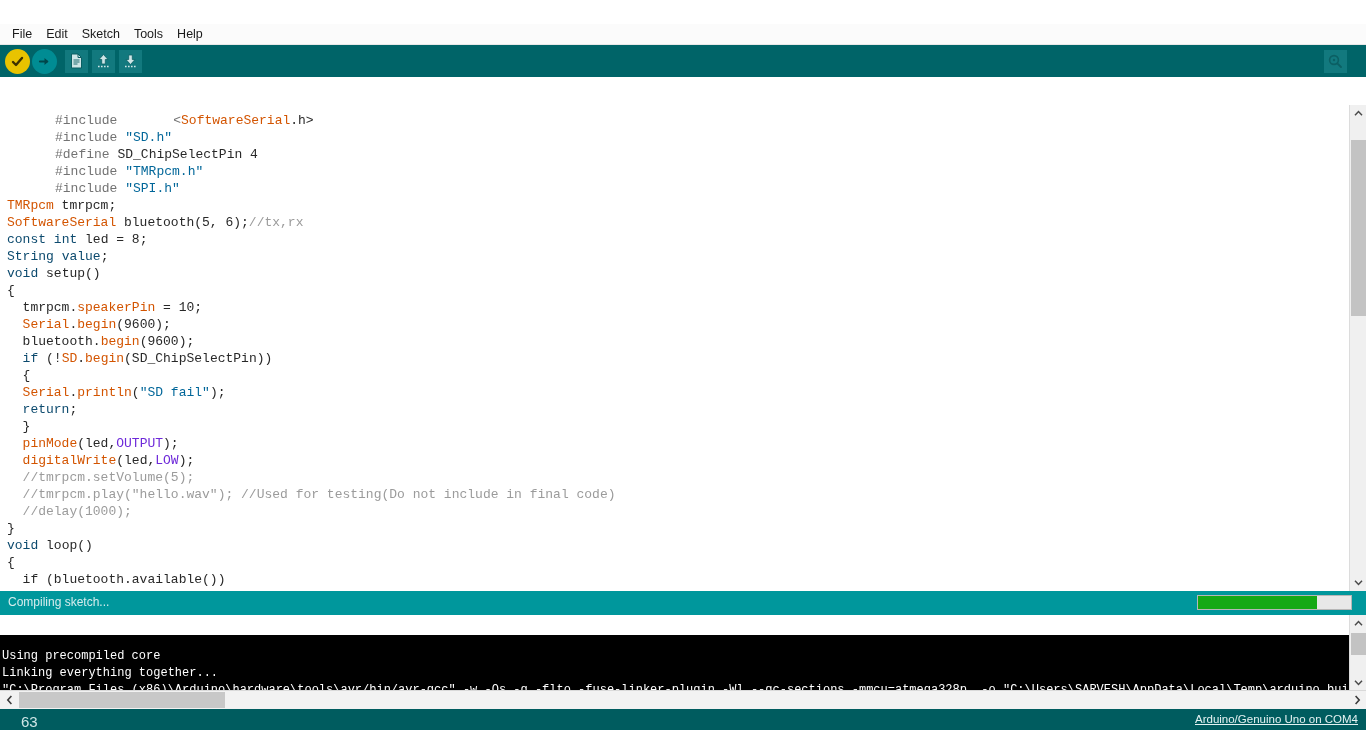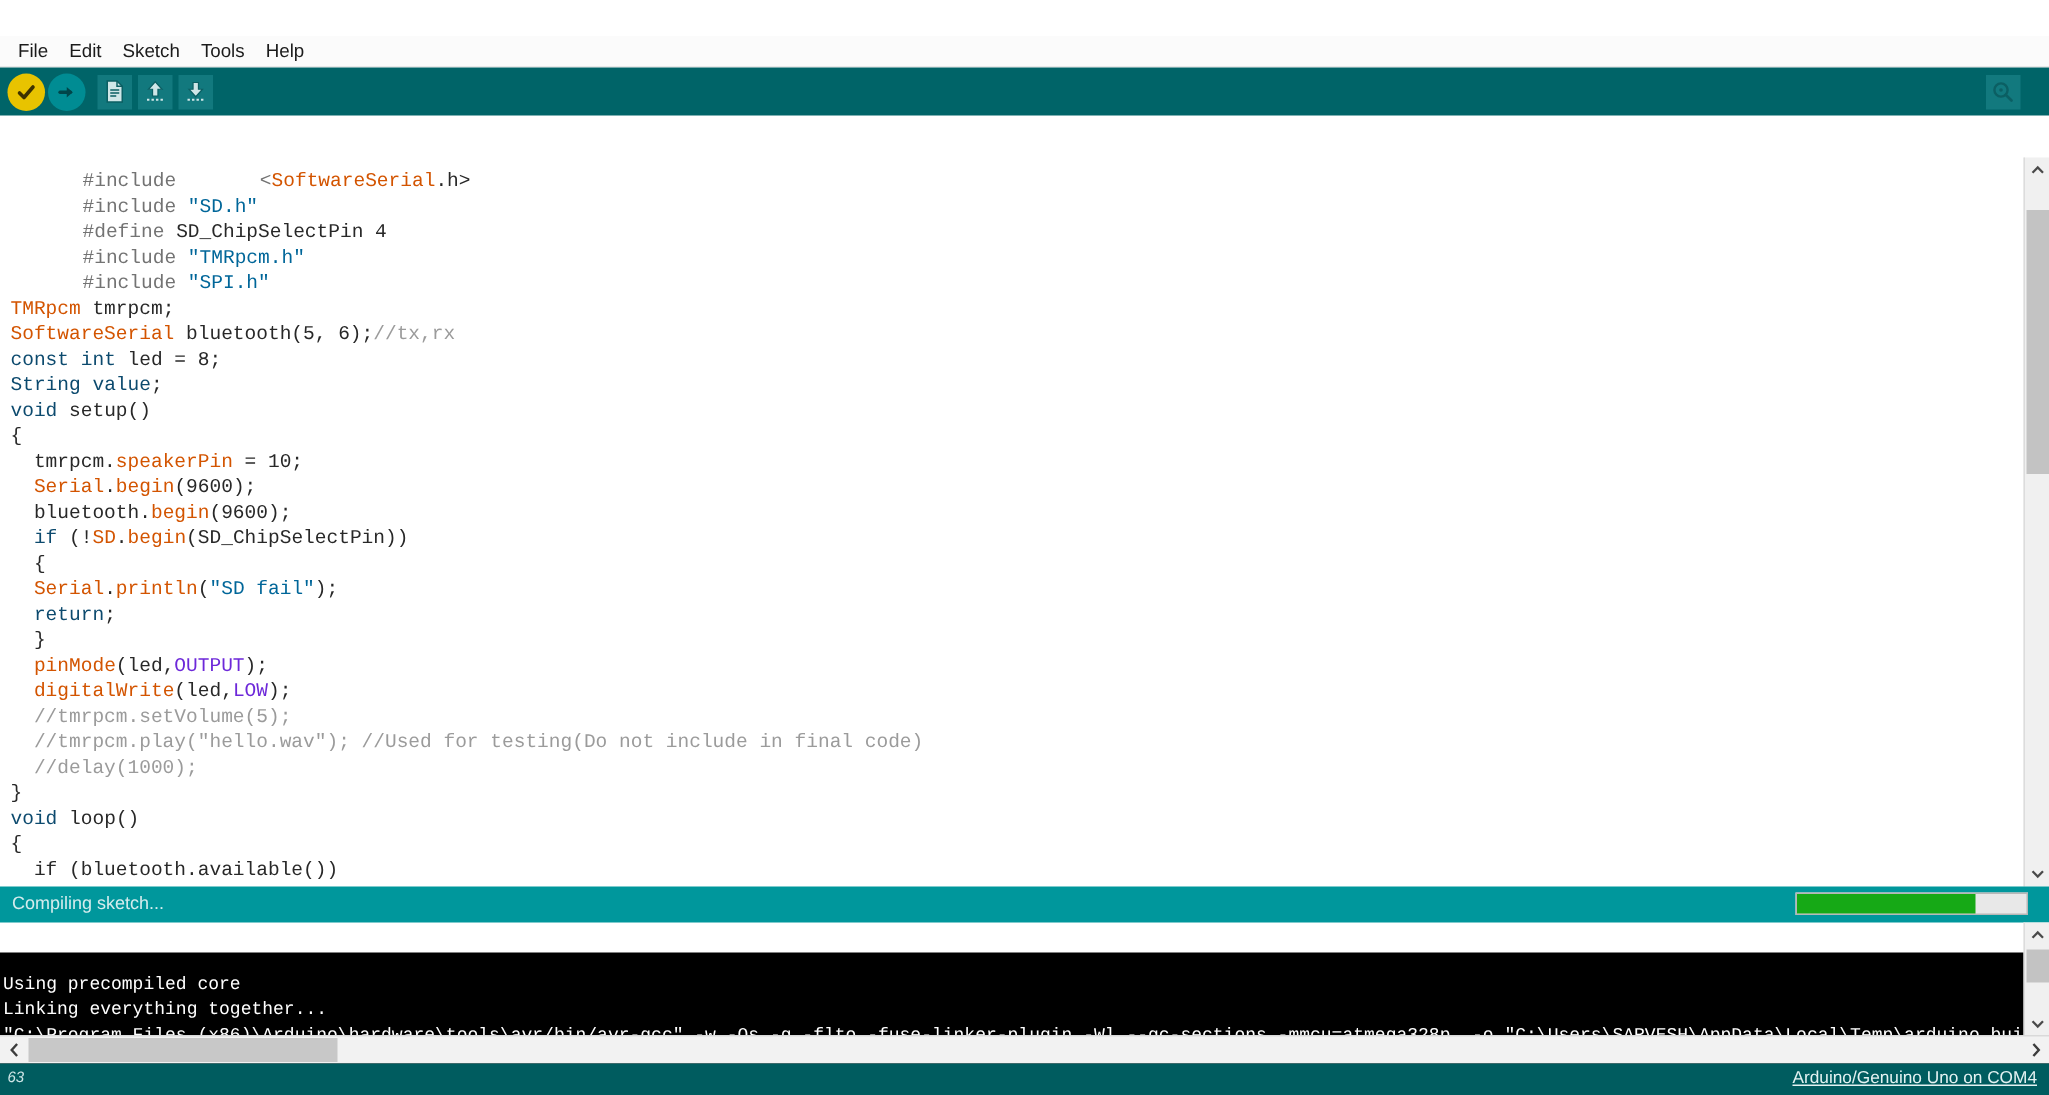--- a/index.html
+++ b/index.html
@@ -196,22 +196,22 @@
     position: absolute; left: 19px; top: 1px; width: 206px; height: 16px;
     background: #c8c8c8;
   }
 
   
   .bottombar {
     position: absolute; left: 0; top: 709px; width: 1366px; height: 21px;
     background: #005c5f;
   }
   .linenum {
-    position: absolute; left: 5px; top: 4px;
-    font-size: 10px; color: #cfe6e7; font-style: italic;
+    position: absolute; left: 21px; top: 4px;
+    font-size: 15px; color: #cfe6e7;
   }
   .boardinfo {
     position: absolute; right: 8px; top: 4px;
     font-size: 11.5px; color: #e4f2f2; text-decoration: underline;
   }
 </style>
 </head>
 <body>
 
 <div id="app">

